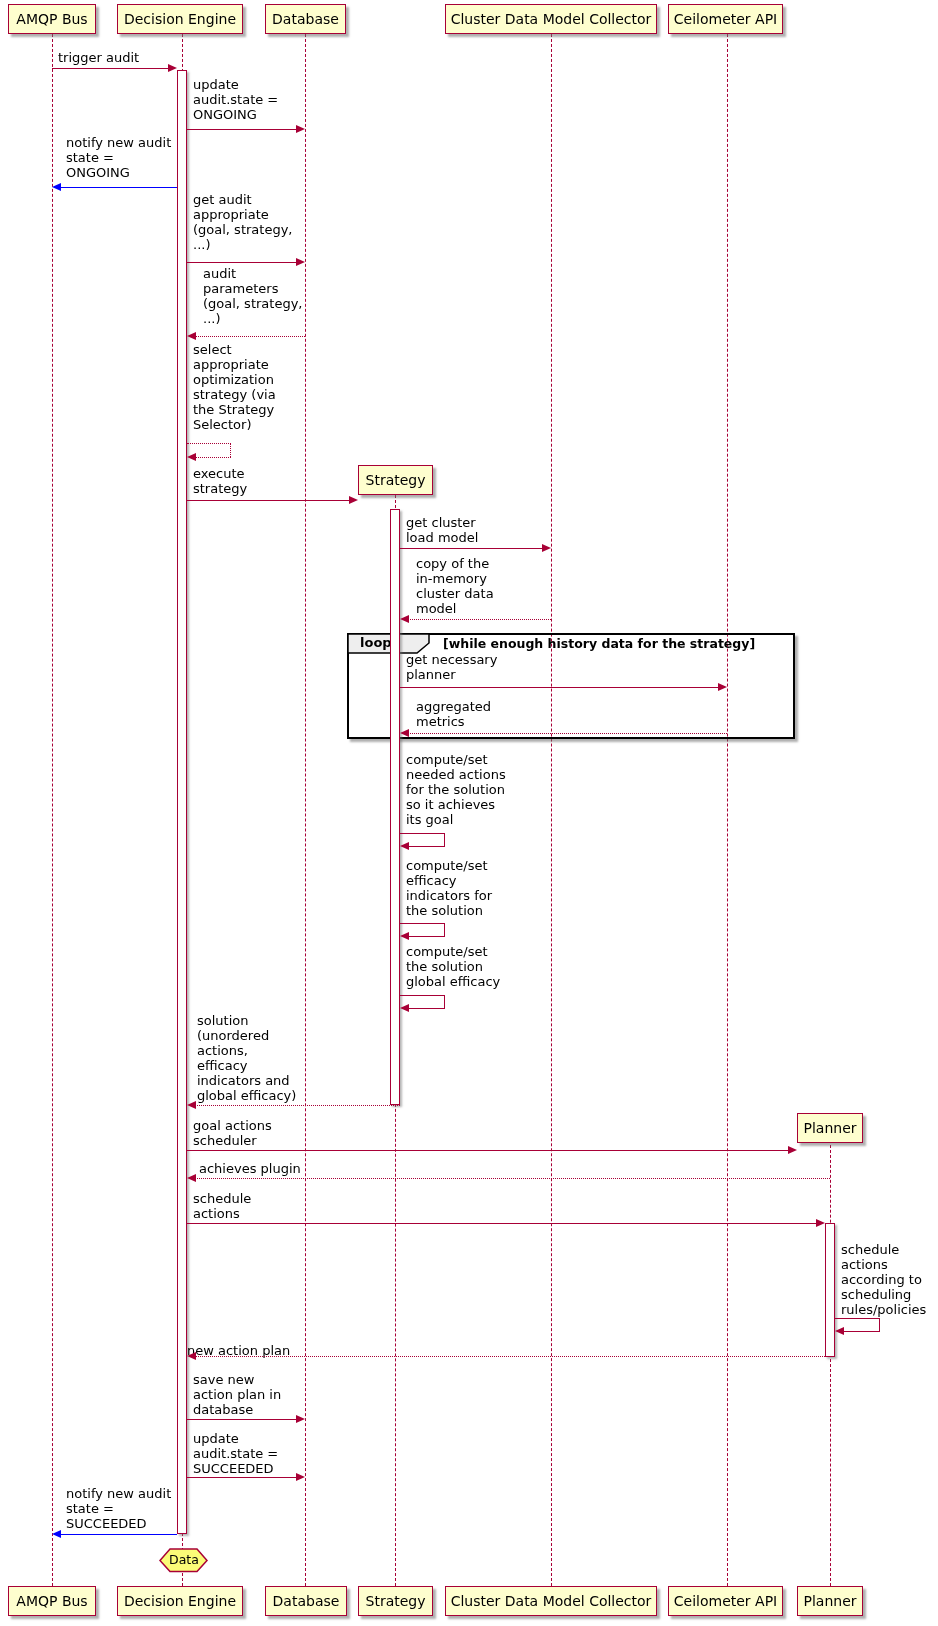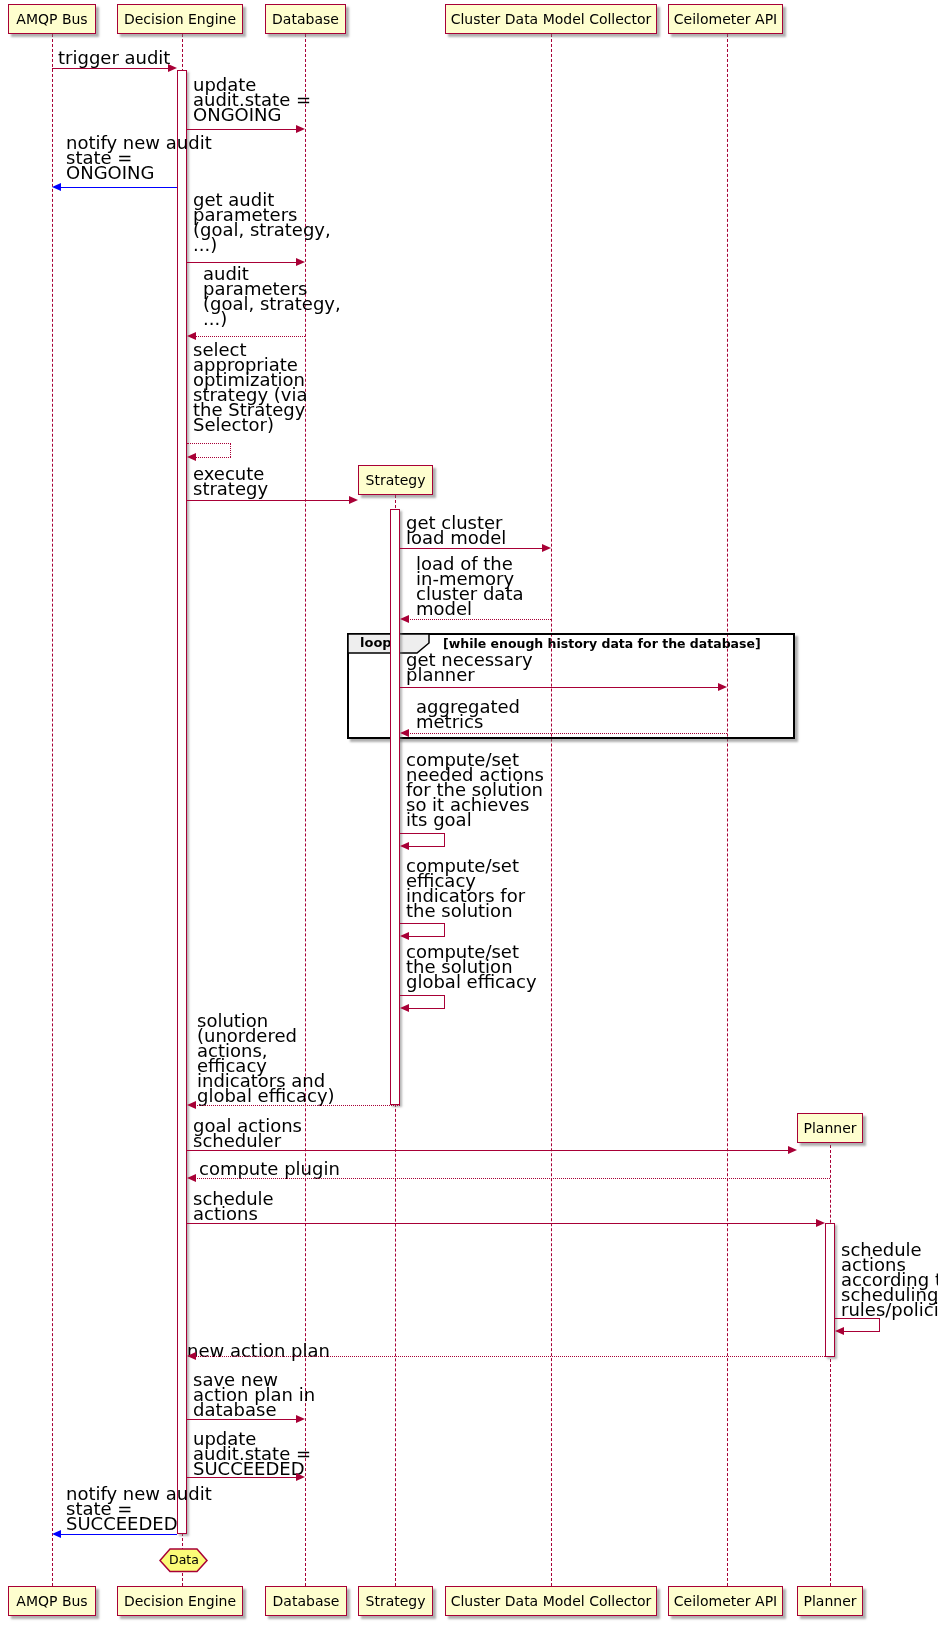--- a/index.html
+++ b/index.html
@@ -4,21 +4,21 @@
 <style>
   html,body{margin:0;padding:0;background:#fff}
   .canvas{position:relative;width:938px;height:1626px;background:#fff;
     font-family:"DejaVu Sans","Liberation Sans",sans-serif;color:#000;overflow:hidden}
   .pbox{position:absolute;height:30px;background:#FEFECE;border:1.5px solid #A80036;
     box-shadow:3px 3px 2px rgba(110,110,110,.55);display:flex;align-items:center;justify-content:center;
     font-size:14px;box-sizing:border-box;white-space:nowrap}
   .lifeline{position:absolute;width:0;border-left:1px dashed #A80036}
   .act{position:absolute;width:10px;background:#fff;border:1px solid #A80036;box-sizing:border-box;
     box-shadow:2px 2px 2px rgba(110,110,110,.5)}
-  .msg{position:absolute;font-size:18px;line-height:15px;white-space:pre}
+  .msg{position:absolute;font-size:13px;line-height:15px;white-space:pre}
   .ln{position:absolute;height:0;border-top:1px solid #A80036}
   .ln.dot{border-top-style:dotted}
   .vln{position:absolute;width:0;border-left:1px solid #A80036}
   .vln.dot{border-left-style:dotted}
   .hd{position:absolute;width:0;height:0;border-top:4px solid transparent;border-bottom:4px solid transparent}
   .hd.r{border-left:9px solid #A80036}
   .hd.l{border-right:9px solid #A80036}
   .ln.blue{border-top-color:#0000FF}
   .hd.l.blue{border-right-color:#0000FF}
   .loopframe{position:absolute;border:2px solid #000;box-sizing:border-box;
@@ -40,21 +40,21 @@
   <div class="lifeline" style="left:727px;top:34px;height:1552px"></div>
   <div class="lifeline" style="left:395px;top:495px;height:1091px"></div>
   <div class="lifeline" style="left:830px;top:1145px;height:441px"></div>
 
   <div>
     <div class="loopframe" style="left:347px;top:633px;width:448px;height:106px"></div>
     <svg style="left:347px;top:633px" width="84" height="21">
       <path d="M1,1 H82 V10 L70,20 H1 Z" fill="#EEEEEE" stroke="#000000" stroke-width="1.5"></path>
     </svg>
     <div class="loopkw" style="left:360px;top:635px">loop</div>
-    <div class="loopcond" style="left:443px;top:636px">[while enough history data for the database]</div>
+    <div class="loopcond" style="left:443px;top:636px">[while enough history data for the strategy]</div>
   </div>
 
   <div class="act" style="left:177px;top:70px;height:1464px"></div>
   <div class="act" style="left:390px;top:509px;height:596px"></div>
   <div class="act" style="left:825px;top:1223px;height:134px"></div>
 
   <div>
     <div class="msg" style="left:58px;top:50px">trigger audit</div>
     <div class="ln" style="left:52px;top:68px;width:116px"></div>
     <div class="hd r" style="left:168px;top:64px"></div>
@@ -71,21 +71,21 @@
   <div>
     <div class="msg" style="left:66px;top:135px">notify new audit
 state =
 ONGOING</div>
     <div class="ln blue" style="left:60px;top:187px;width:117px"></div>
     <div class="hd l blue" style="left:52px;top:183px"></div>
   </div>
 
   <div>
     <div class="msg" style="left:193px;top:192px">get audit
-parameters
+appropriate
 (goal, strategy,
 ...)</div>
     <div class="ln" style="left:187px;top:262px;width:109px"></div>
     <div class="hd r" style="left:296px;top:258px"></div>
   </div>
 
   <div>
     <div class="msg" style="left:203px;top:266px">audit
 parameters
 (goal, strategy,
@@ -116,21 +116,21 @@
   <div class="pbox" style="left:358px;top:465px;width:75px">Strategy</div>
 
   <div>
     <div class="msg" style="left:406px;top:515px">get cluster
 load model</div>
     <div class="ln" style="left:400px;top:548px;width:142px"></div>
     <div class="hd r" style="left:542px;top:544px"></div>
   </div>
 
   <div>
-    <div class="msg" style="left:416px;top:556px">load of the
+    <div class="msg" style="left:416px;top:556px">copy of the
 in-memory
 cluster data
 model</div>
     <div class="ln dot" style="left:408px;top:619px;width:143px"></div>
     <div class="hd l" style="left:400px;top:615px"></div>
   </div>
 
   <div>
     <div class="msg" style="left:406px;top:652px">get necessary
 planner</div>
@@ -191,21 +191,21 @@
 
   <div>
     <div class="msg" style="left:193px;top:1118px">goal actions
 scheduler</div>
     <div class="ln" style="left:187px;top:1150px;width:601px"></div>
     <div class="hd r" style="left:788px;top:1146px"></div>
   </div>
   <div class="pbox" style="left:797px;top:1113px;width:66px">Planner</div>
 
   <div>
-    <div class="msg" style="left:199px;top:1161px">compute plugin</div>
+    <div class="msg" style="left:199px;top:1161px">achieves plugin</div>
     <div class="ln dot" style="left:195px;top:1178px;width:635px"></div>
     <div class="hd l" style="left:187px;top:1174px"></div>
   </div>
 
   <div>
     <div class="msg" style="left:193px;top:1191px">schedule
 actions</div>
     <div class="ln" style="left:187px;top:1223px;width:629px"></div>
     <div class="hd r" style="left:816px;top:1219px"></div>
   </div>

